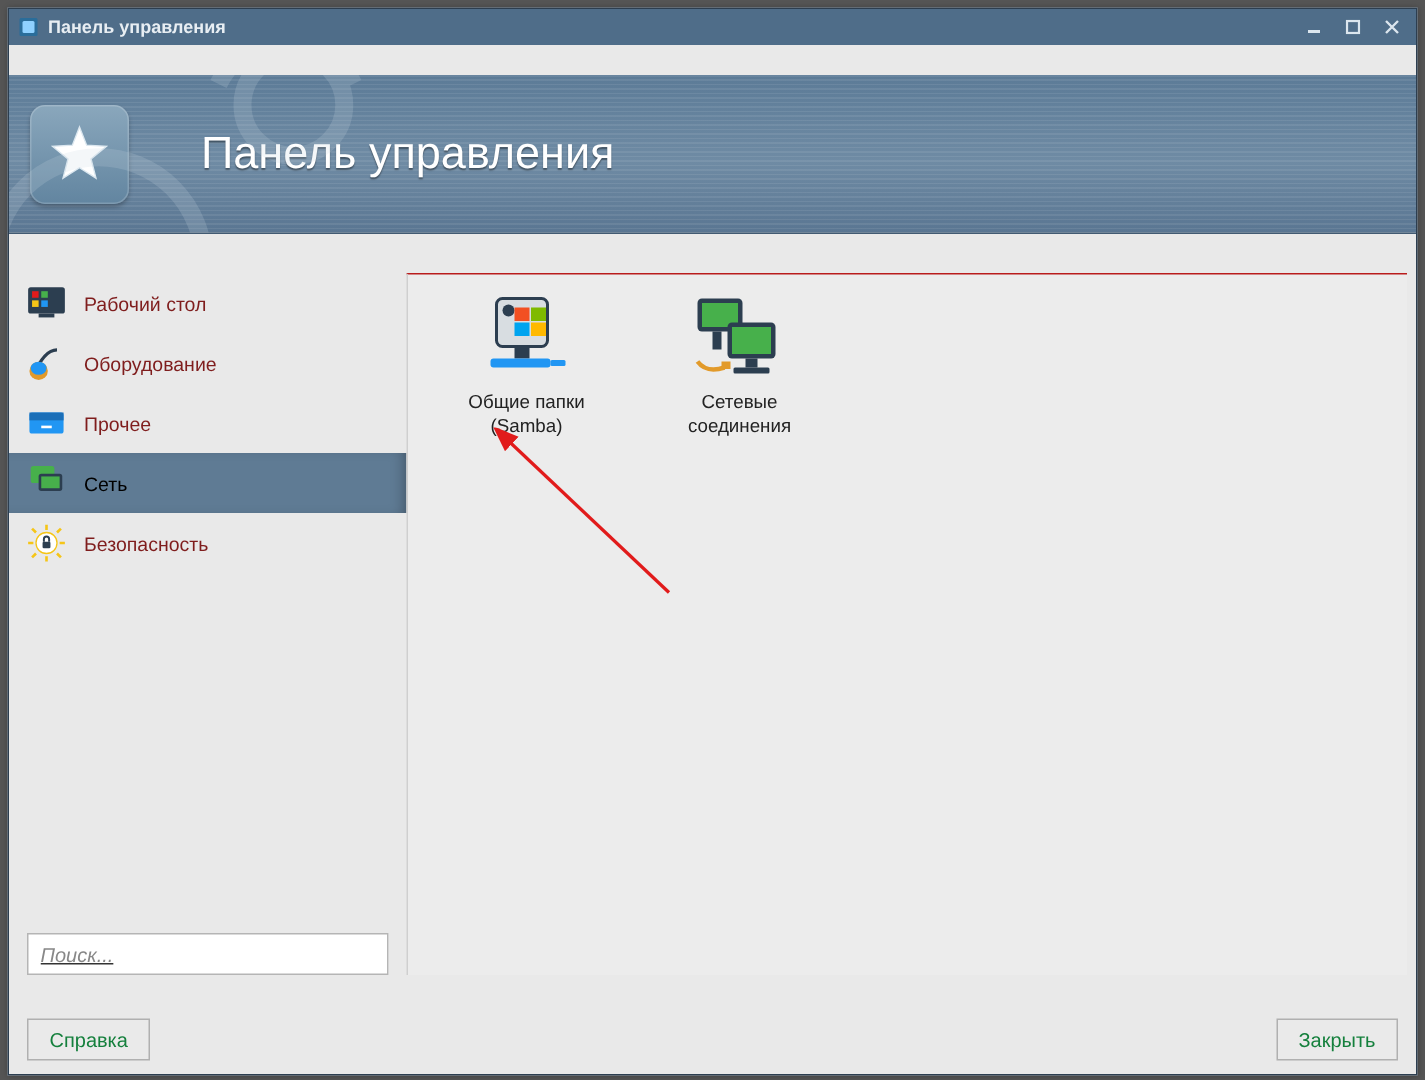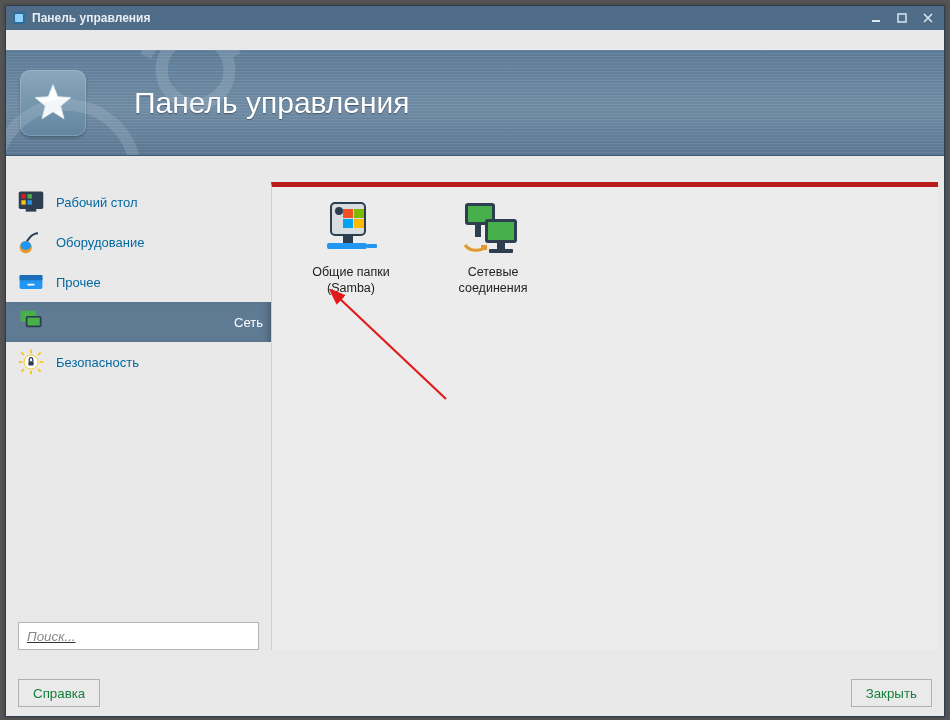--- a/index.html
+++ b/index.html
@@ -62,38 +62,37 @@
   }
 
   .sidebar {
     width: 265px; flex: 0 0 265px;
     display: flex; flex-direction: column;
     padding: 6px 0 0 0;
   }
   .side-list { flex: 1 1 auto; }
   .side-item {
     height: 40px; display:flex; align-items:center; gap:10px;
-    padding: 0 8px 0 10px; cursor: pointer; color:#0369a1;
+    padding: 0 8px 0 10px; cursor: pointer; color:#7f1d1d;
   }
   .side-item .icon { width: 30px; height: 30px; display:flex; align-items:center; justify-content:center; }
   .side-item.active {
-    background: #5f7b94; color: #ffffff;
+    background: #5f7b94; color: #000000;
     box-shadow: inset -6px 0 10px -6px rgba(0,0,0,.4);
-    justify-content: space-between;
   }
   .search-wrap { padding: 10px 12px 0 12px; }
   .search-wrap input {
     width: 100%; height: 28px; padding: 4px 8px;
     border: 1px solid #b5b5b5; background:#fff; color:#333; font-style: italic; text-decoration: underline;
   }
   .search-wrap input::placeholder { color:#888; font-style: italic; }
 
   .main {
     flex: 1 1 auto; position: relative;
-    border-left: 1px solid #cfcfcf; border-top: 5px solid #b91c1c;
+    border-left: 1px solid #cfcfcf; border-top: 1px solid #b91c1c;
     margin: 6px 6px 0 0;
     background: #ececec;
   }
   .grid {
     display: flex; gap: 32px; padding: 14px 24px;
   }
   .app {
     width: 110px; text-align: center; cursor: pointer; color:#222;
     font-size: 12.5px; line-height: 1.25;
   }

